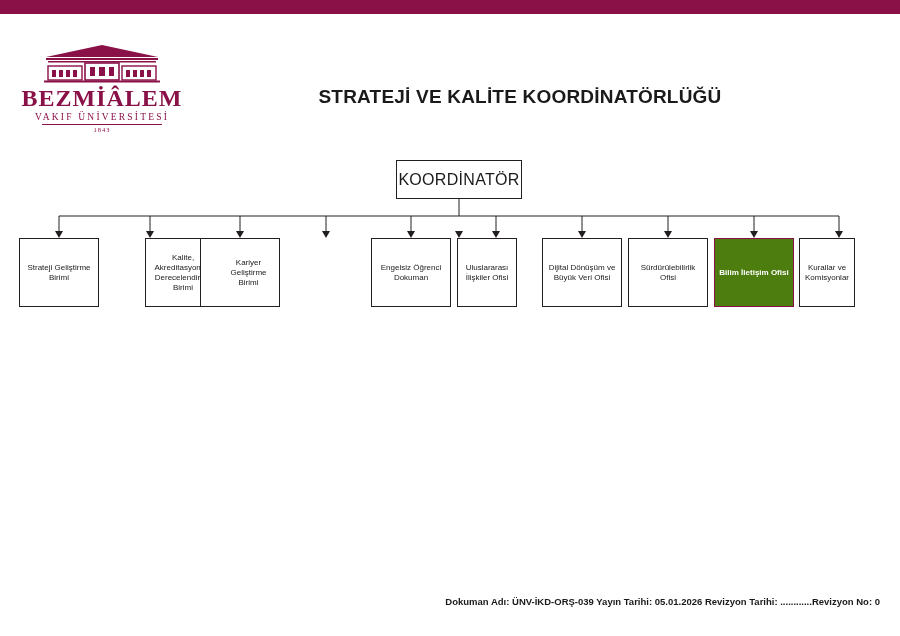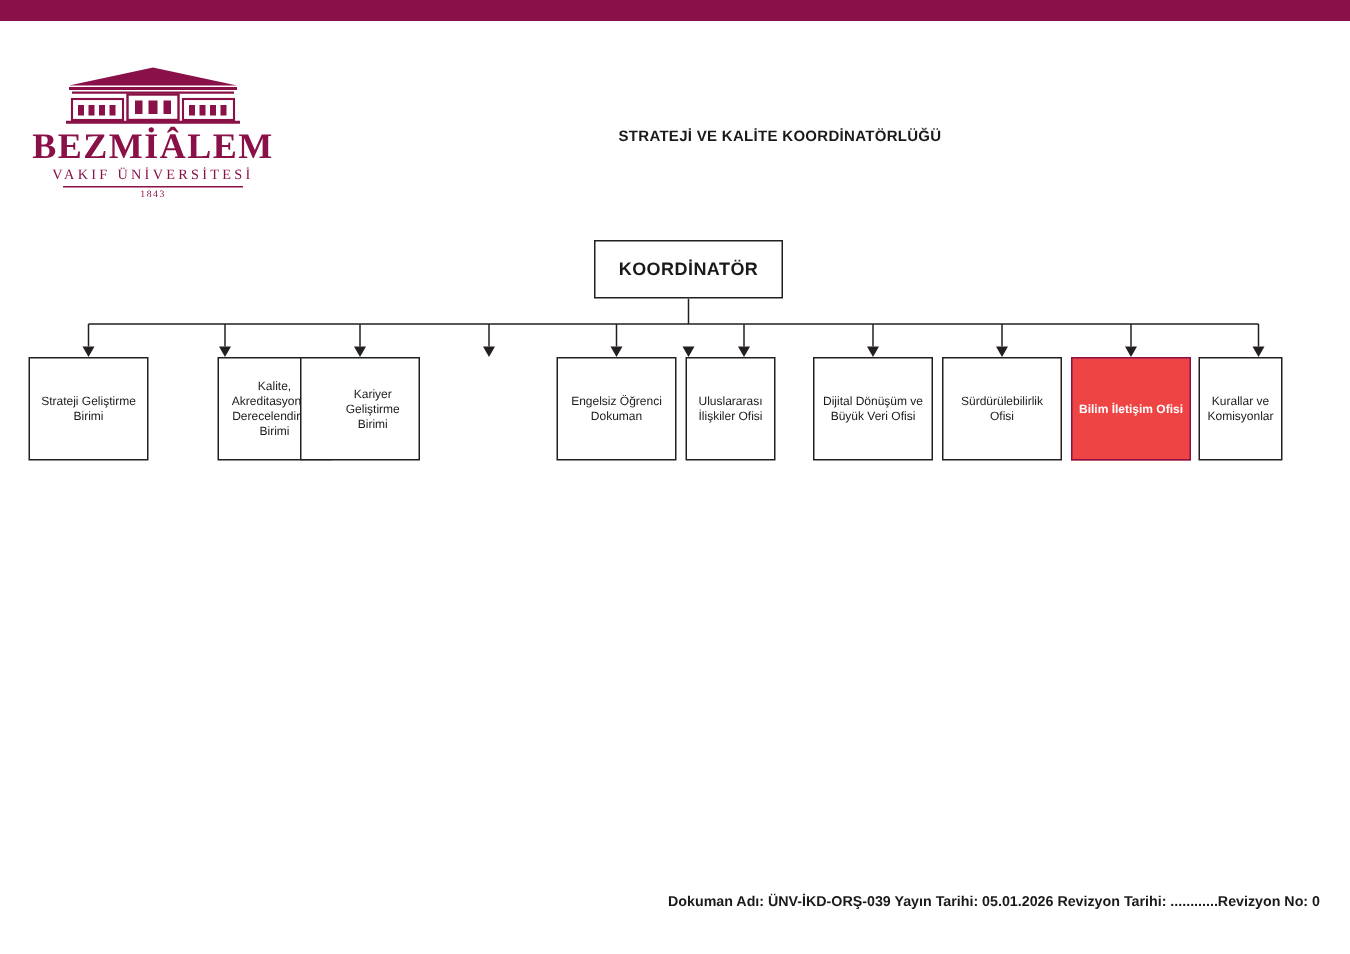--- a/index.html
+++ b/index.html
@@ -72,21 +72,21 @@
     margin: 2px auto 0 auto;
   }
 
   
   .doc-title {
     position: absolute;
     left: 240px;
     top: 86px;
     width: 560px;
     text-align: center;
-    font-size: 10px;
+    font-size: 19px;
     font-weight: bold;
     color: #1a1a1a;
     letter-spacing: 0.2px;
   }
 
   
   .chart {
     position: absolute;
     left: 0;
     top: 0;
@@ -102,26 +102,26 @@
     display: flex;
     align-items: center;
     justify-content: center;
     text-align: center;
     font-size: 8px;
     line-height: 1.25;
     color: #1a1a1a;
     padding: 2px 3px;
   }
   .node.root {
-    font-size: 12px;
-    font-weight: bold;
+    font-size: 16px;
+    font-weight: normal;
     letter-spacing: 0.3px;
   }
   .node.highlight {
-    background: #ef4444;
+    background: #4d7c0f;
     border-color: #8a1048;
     color: #ffffff;
     font-weight: bold;
   }
 
   
   .footer {
     position: absolute;
     left: 0;
     top: 596px;

